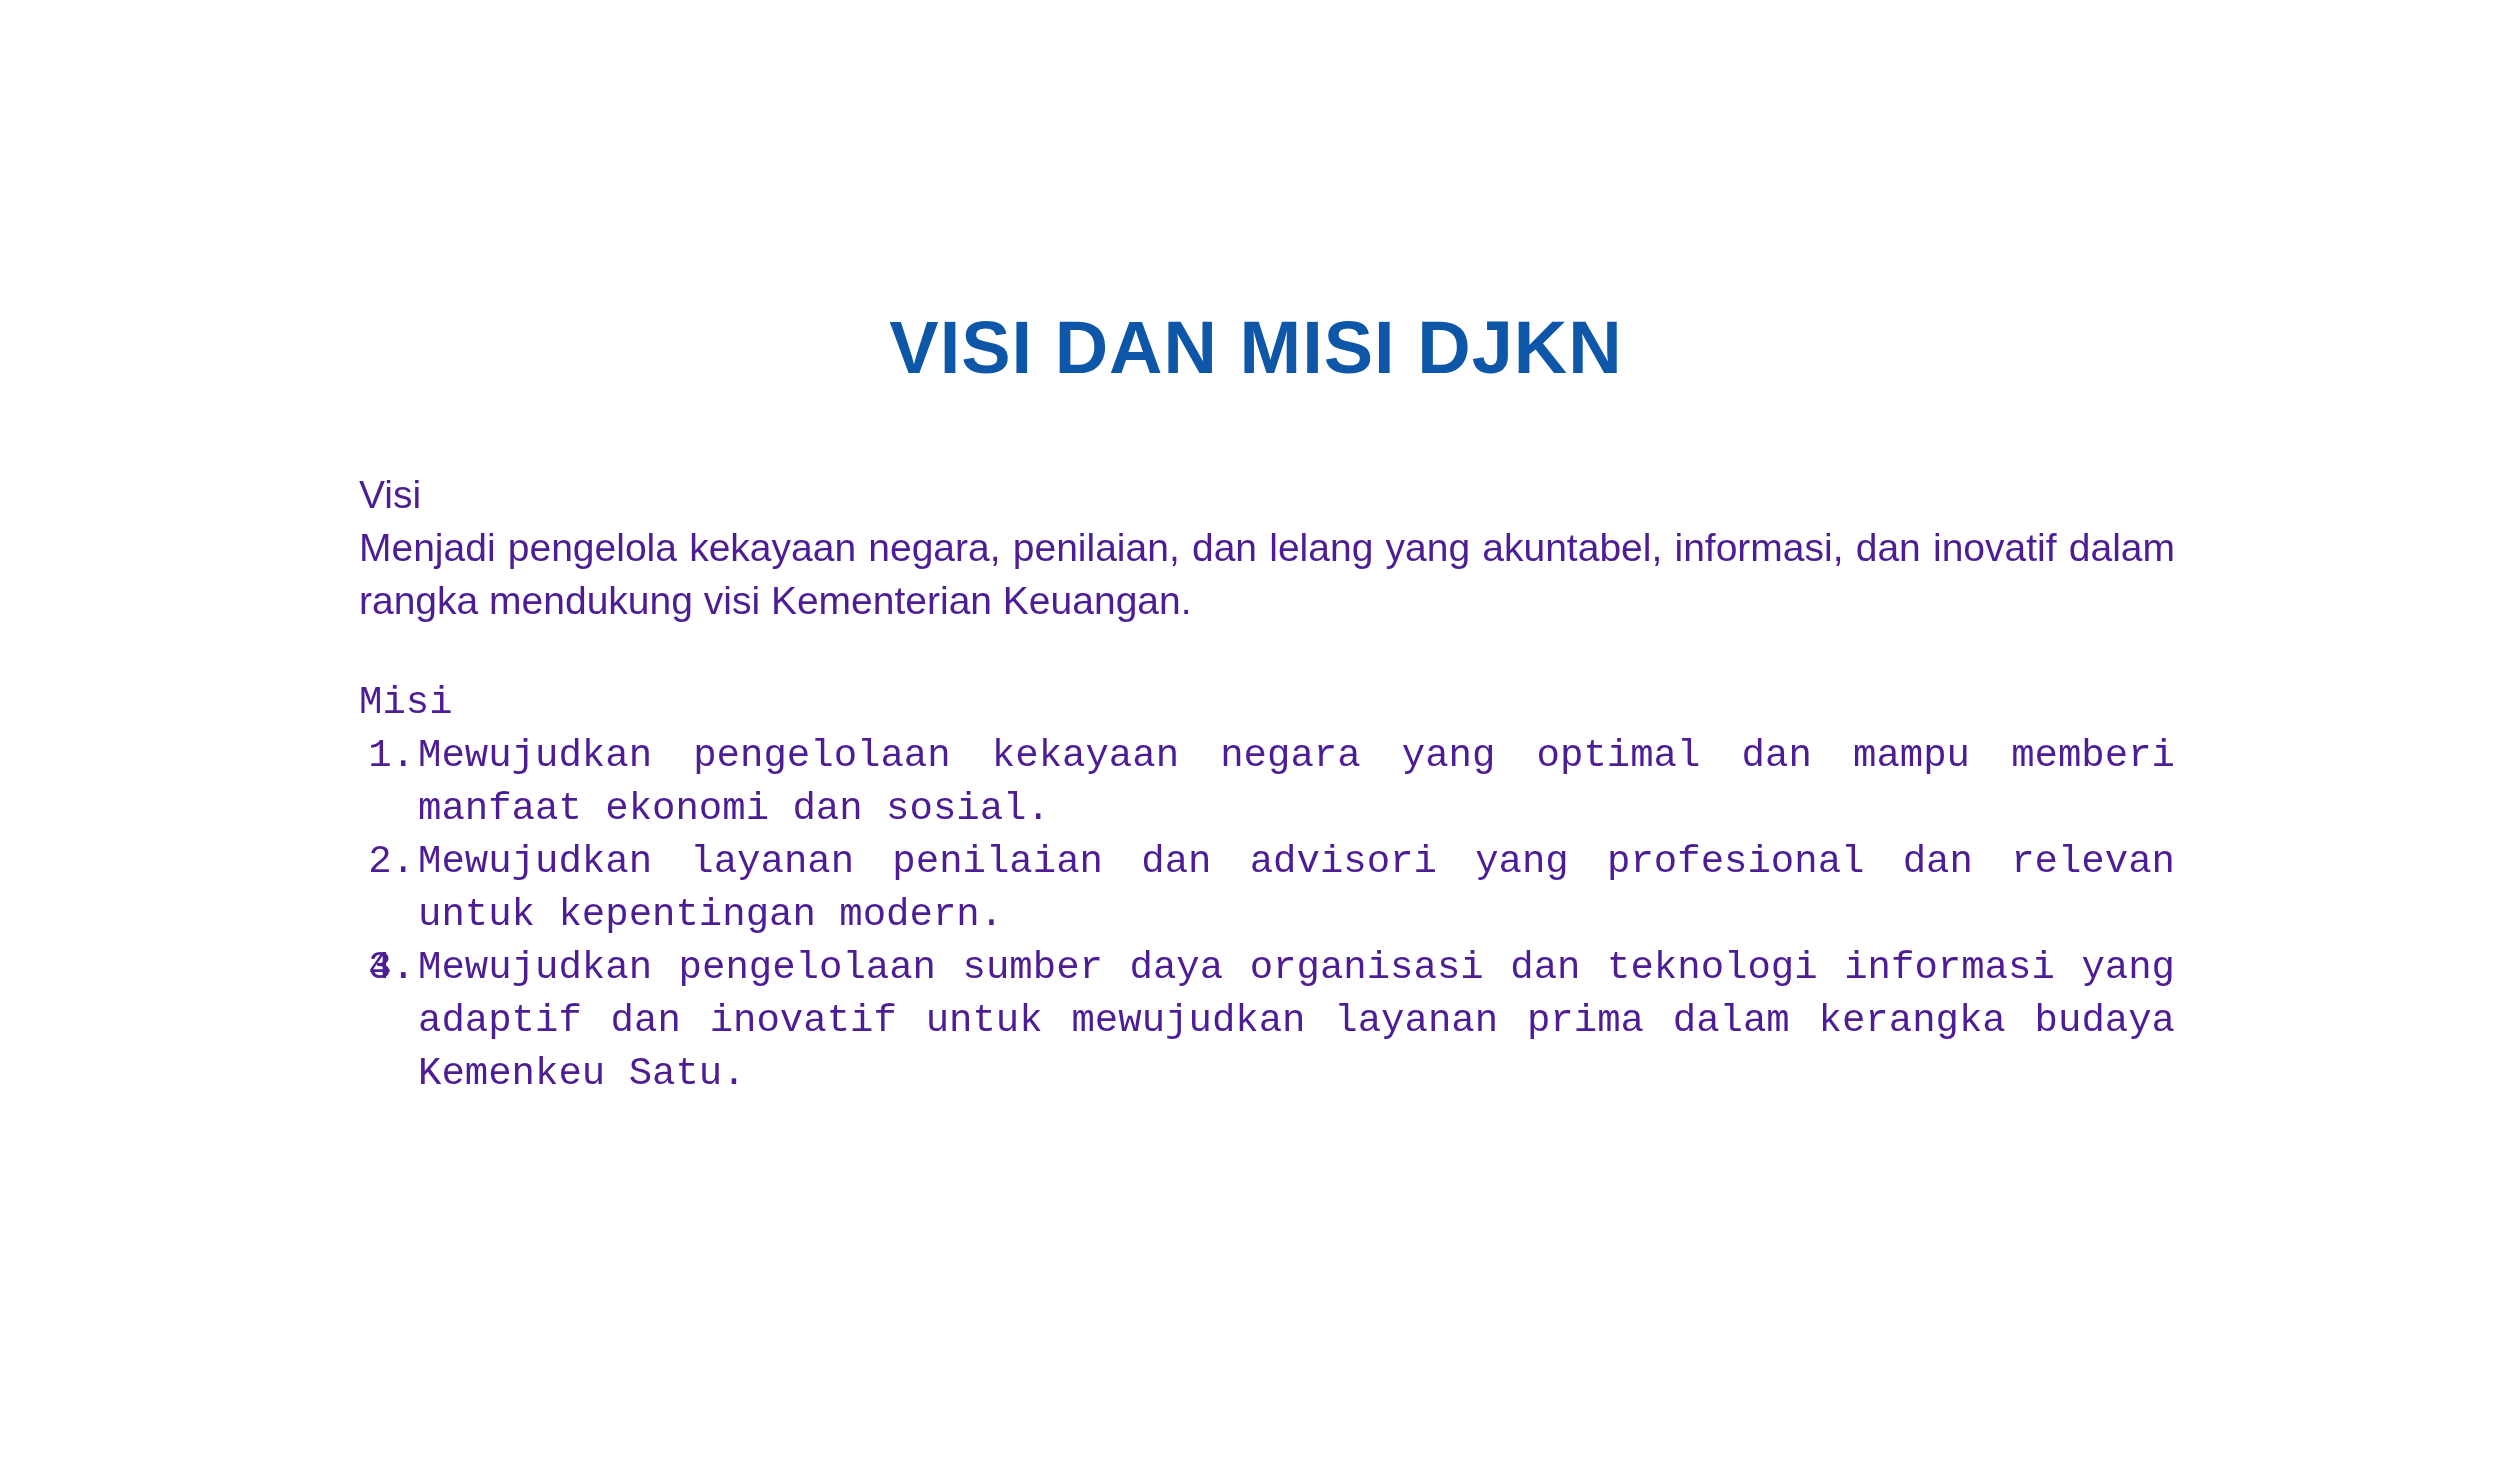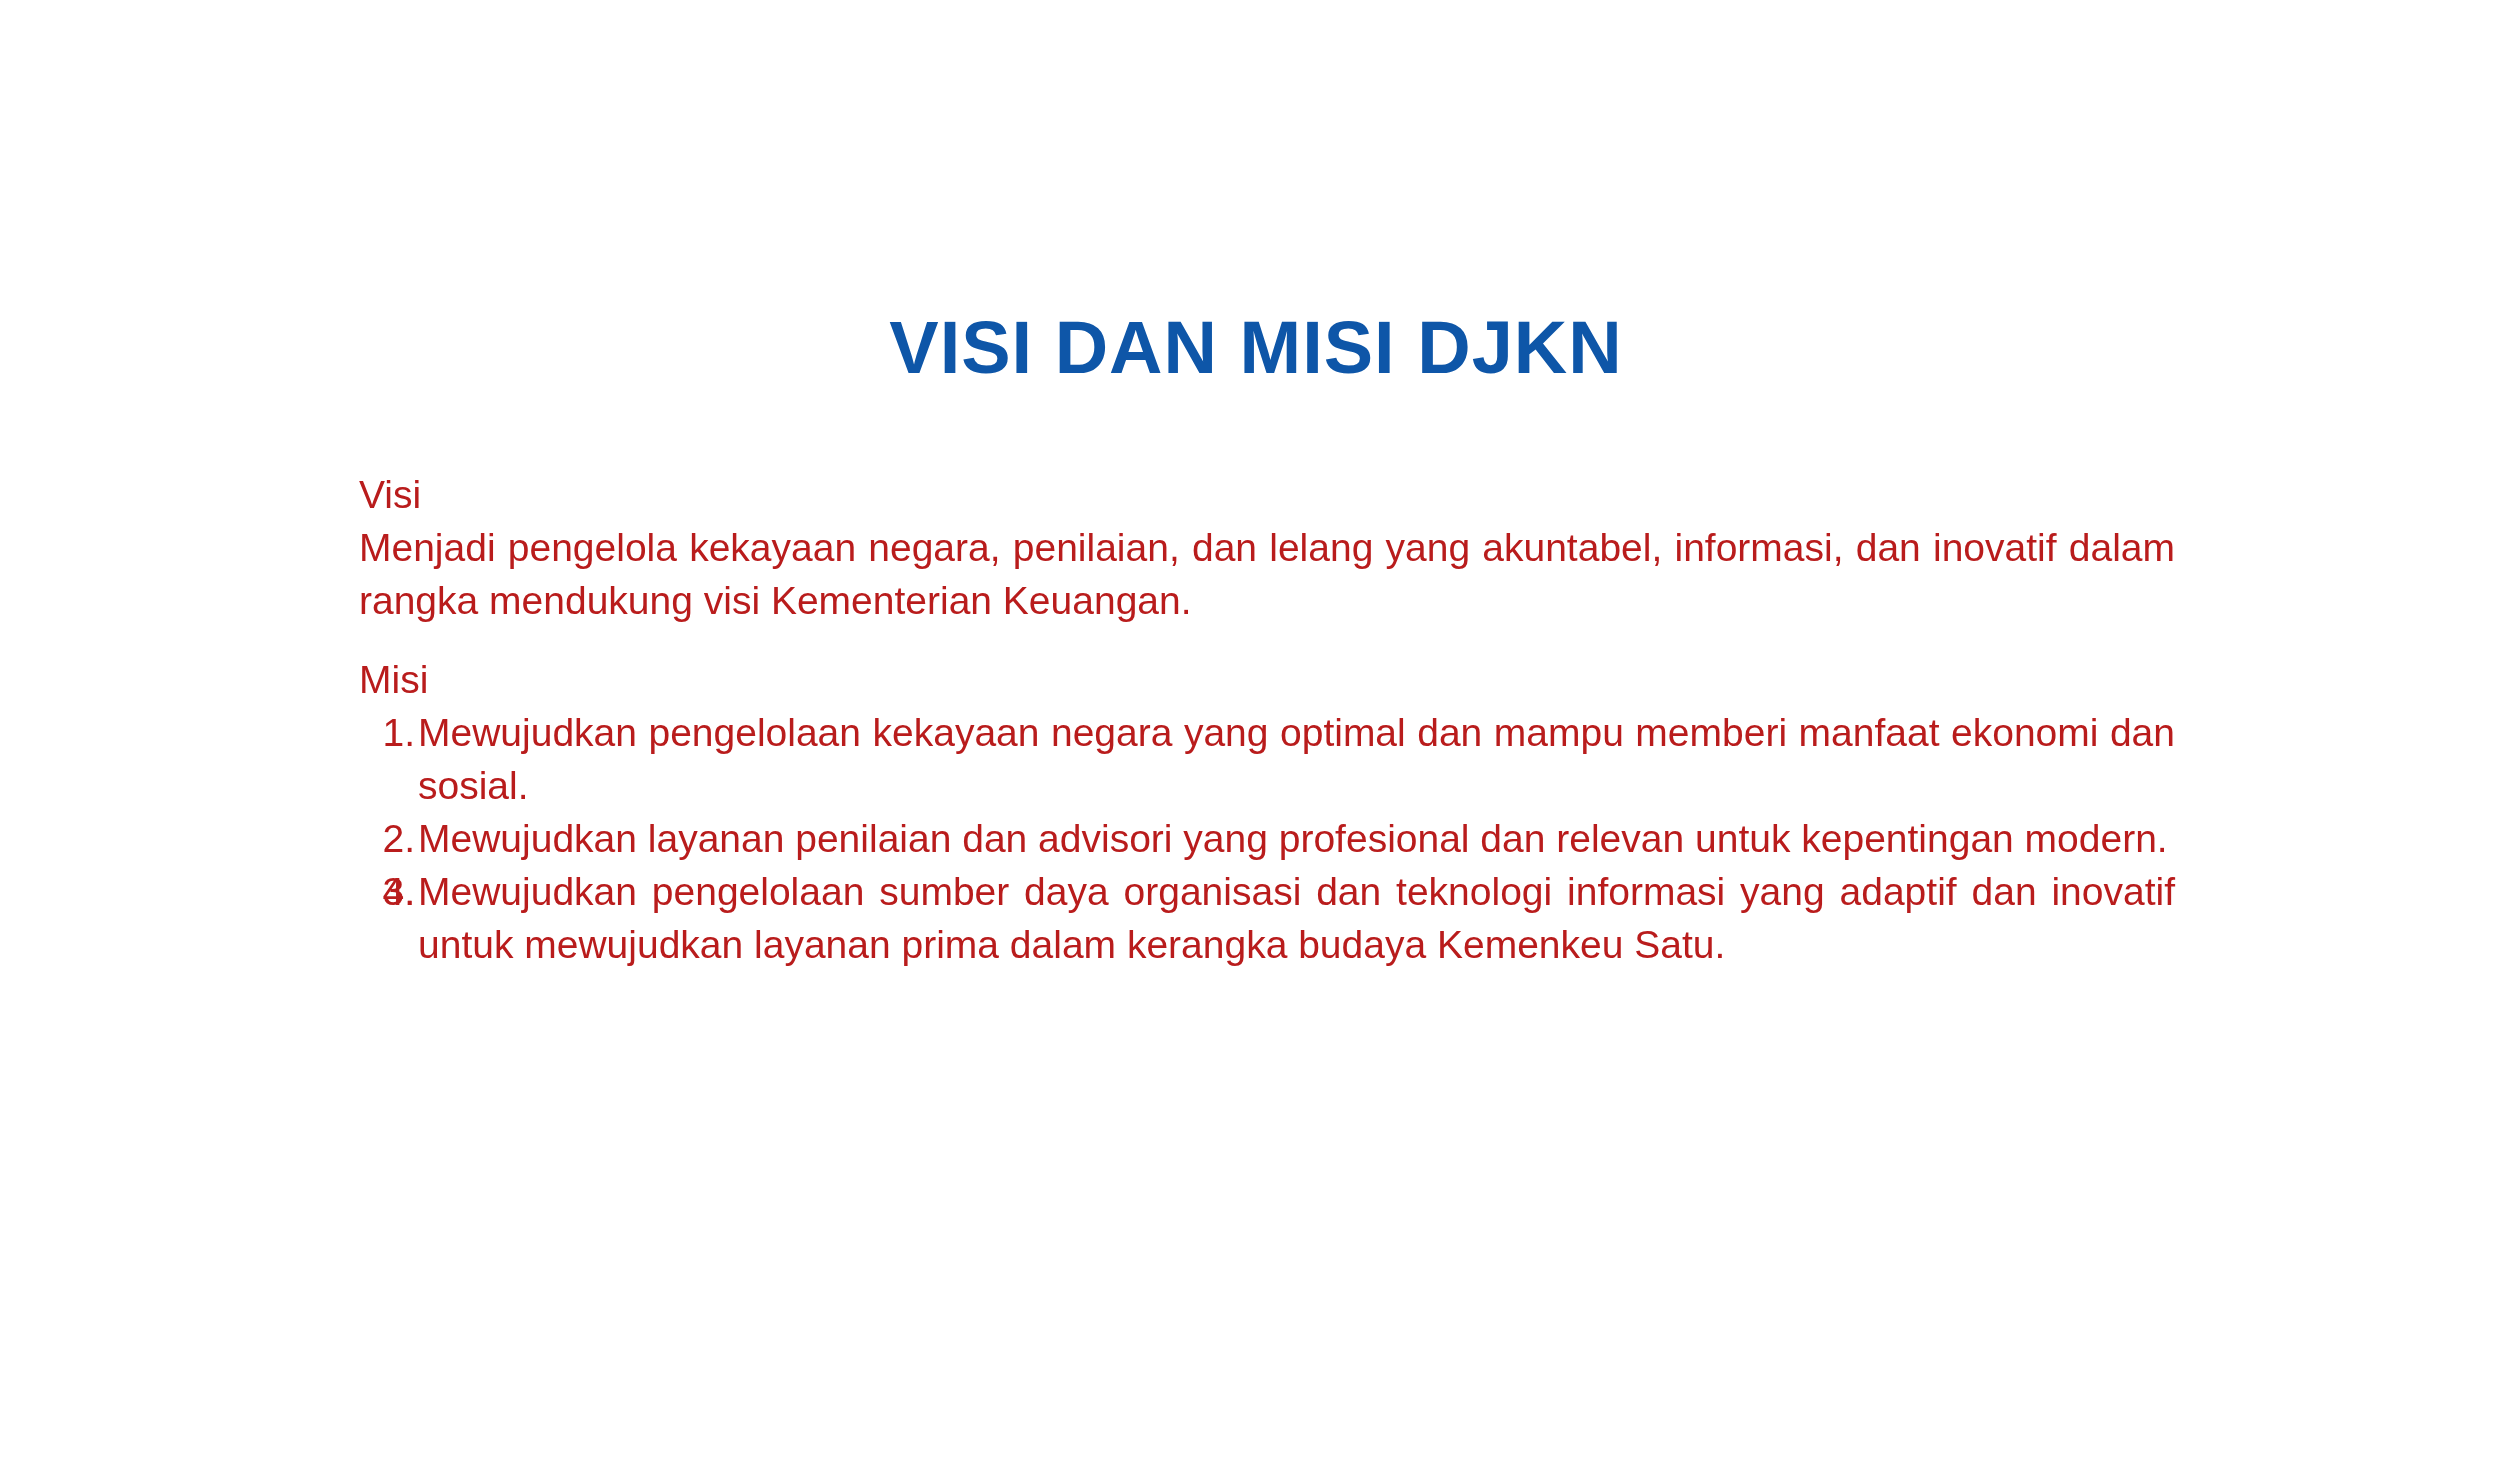--- a/index.html
+++ b/index.html
@@ -27,34 +27,35 @@
     line-height: 1.1;
     font-weight: 800;
     letter-spacing: 1px;
     color: #0e56a8;
     font-family: "Liberation Sans", sans-serif;
   }
   .content {
     box-sizing: border-box;
     width: 1816px;
     margin-left: 359px;
-    color: #b91c1c;
+    color: #4c1d95;
     font-size: 39px;
     line-height: 53px;
   }
   .section-label {
     margin: 0;
     font-weight: 400;
   }
   .visi-text {
     margin: 0;
     text-align: justify;
   }
   .misi-section {
-    margin-top: 26px;
+    margin-top: 50px;
+    font-family: Liberation Mono, monospace;
   }
   .misi-list {
     margin: 0;
     padding: 0;
     list-style: none;
     counter-reset: none;
   }
   .misi-item {
     position: relative;
     padding-left: 59px;

